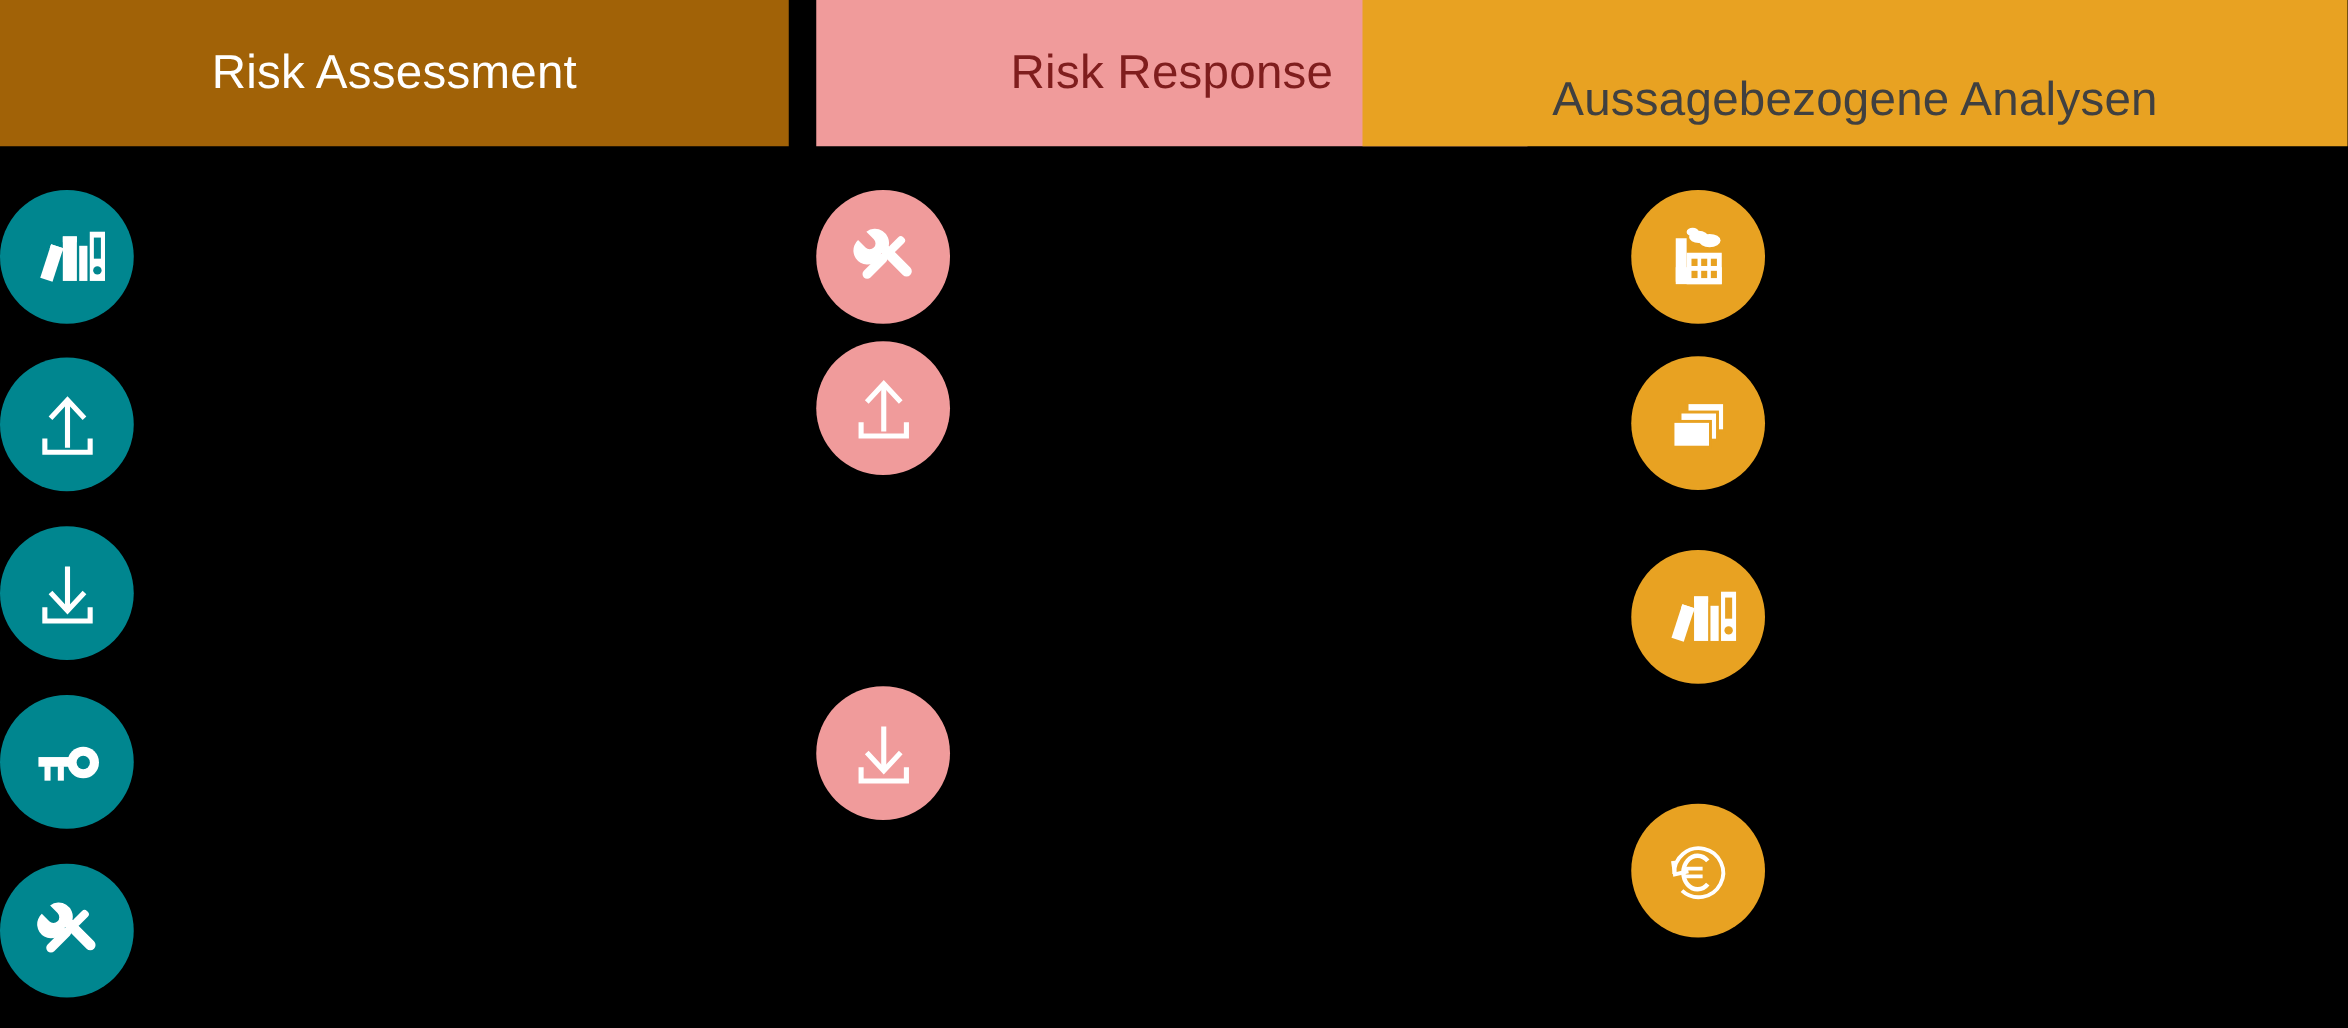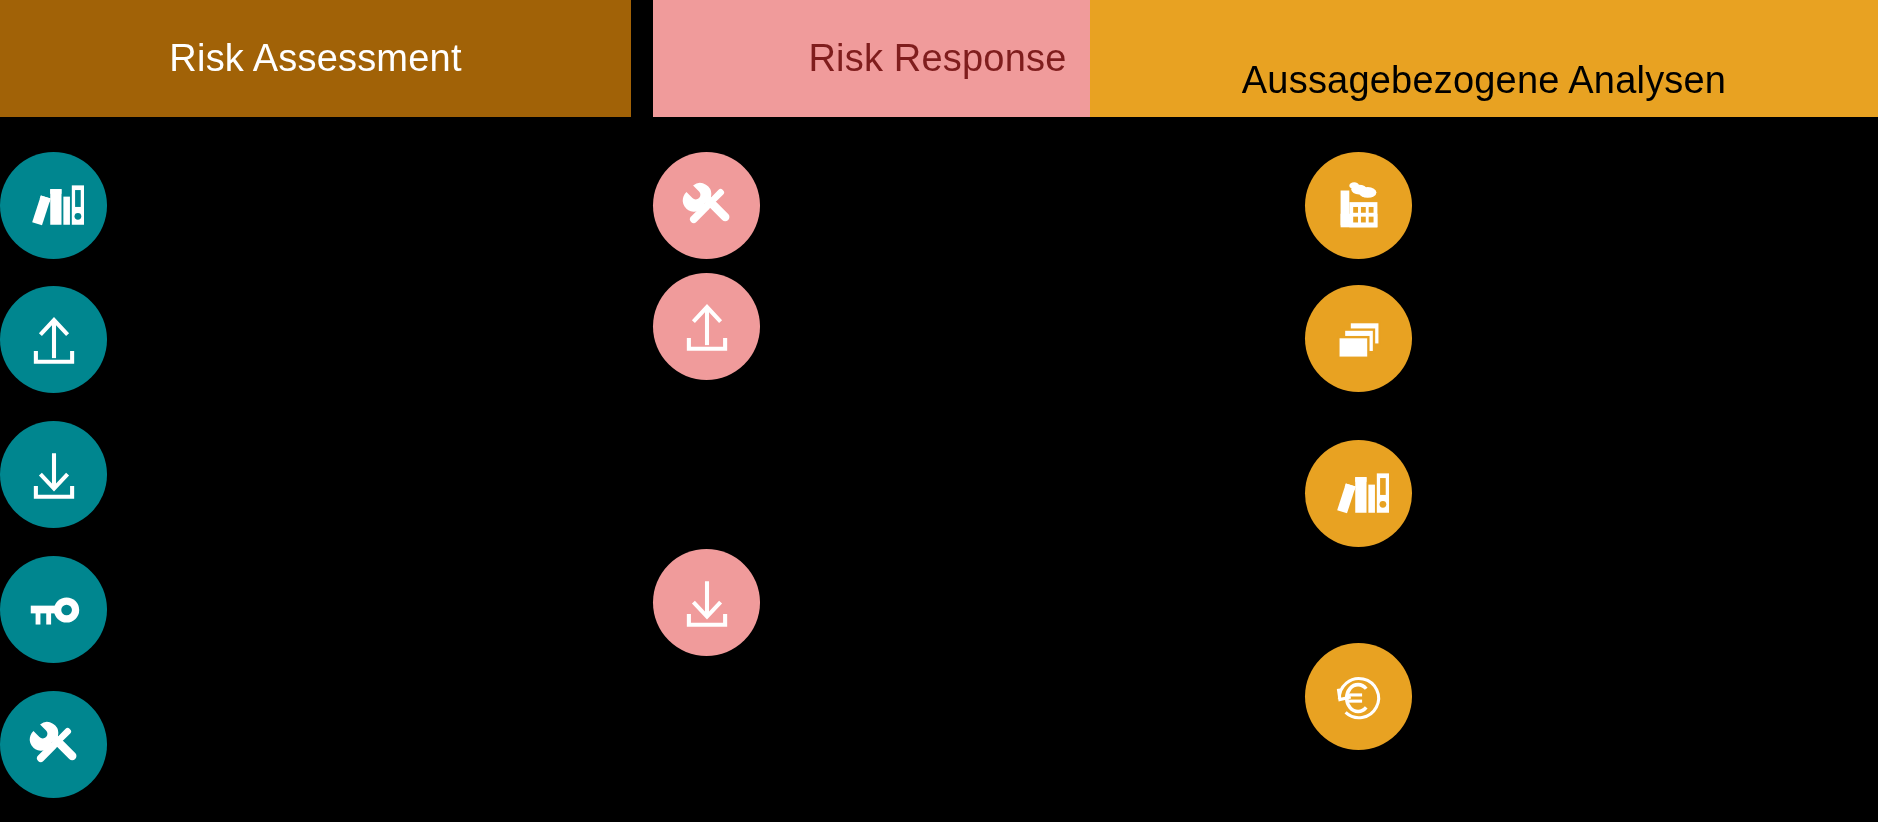--- a/index.html
+++ b/index.html
@@ -52,21 +52,21 @@
   }
   .icon-badge svg {
     display: block;
   }
   
   .c1 .col-header { width: 631px; background: #a16207; }
   .c1 .col-header-label { color: #FFFFFF; }
   .c2 .col-header { width: 569px; background: #F09B9B; }
   .c2 .col-header-label { color: #7f1d1d; }
   .c3 .col-header { width: 573px; background: #E8A222; }
-  .c3 .col-header-label { color: #000000; margin-top: 44px; }
+  .c3 .col-header-label { color: #404040; margin-top: 44px; }
 </style>
 </head>
 <body>
 
 <div class="stage">
 
   <div class="column c1" style="left:0px; width:573px;">
     <div class="col-header">
       <span class="col-header-label">Risk Assessment</span>
     </div>

